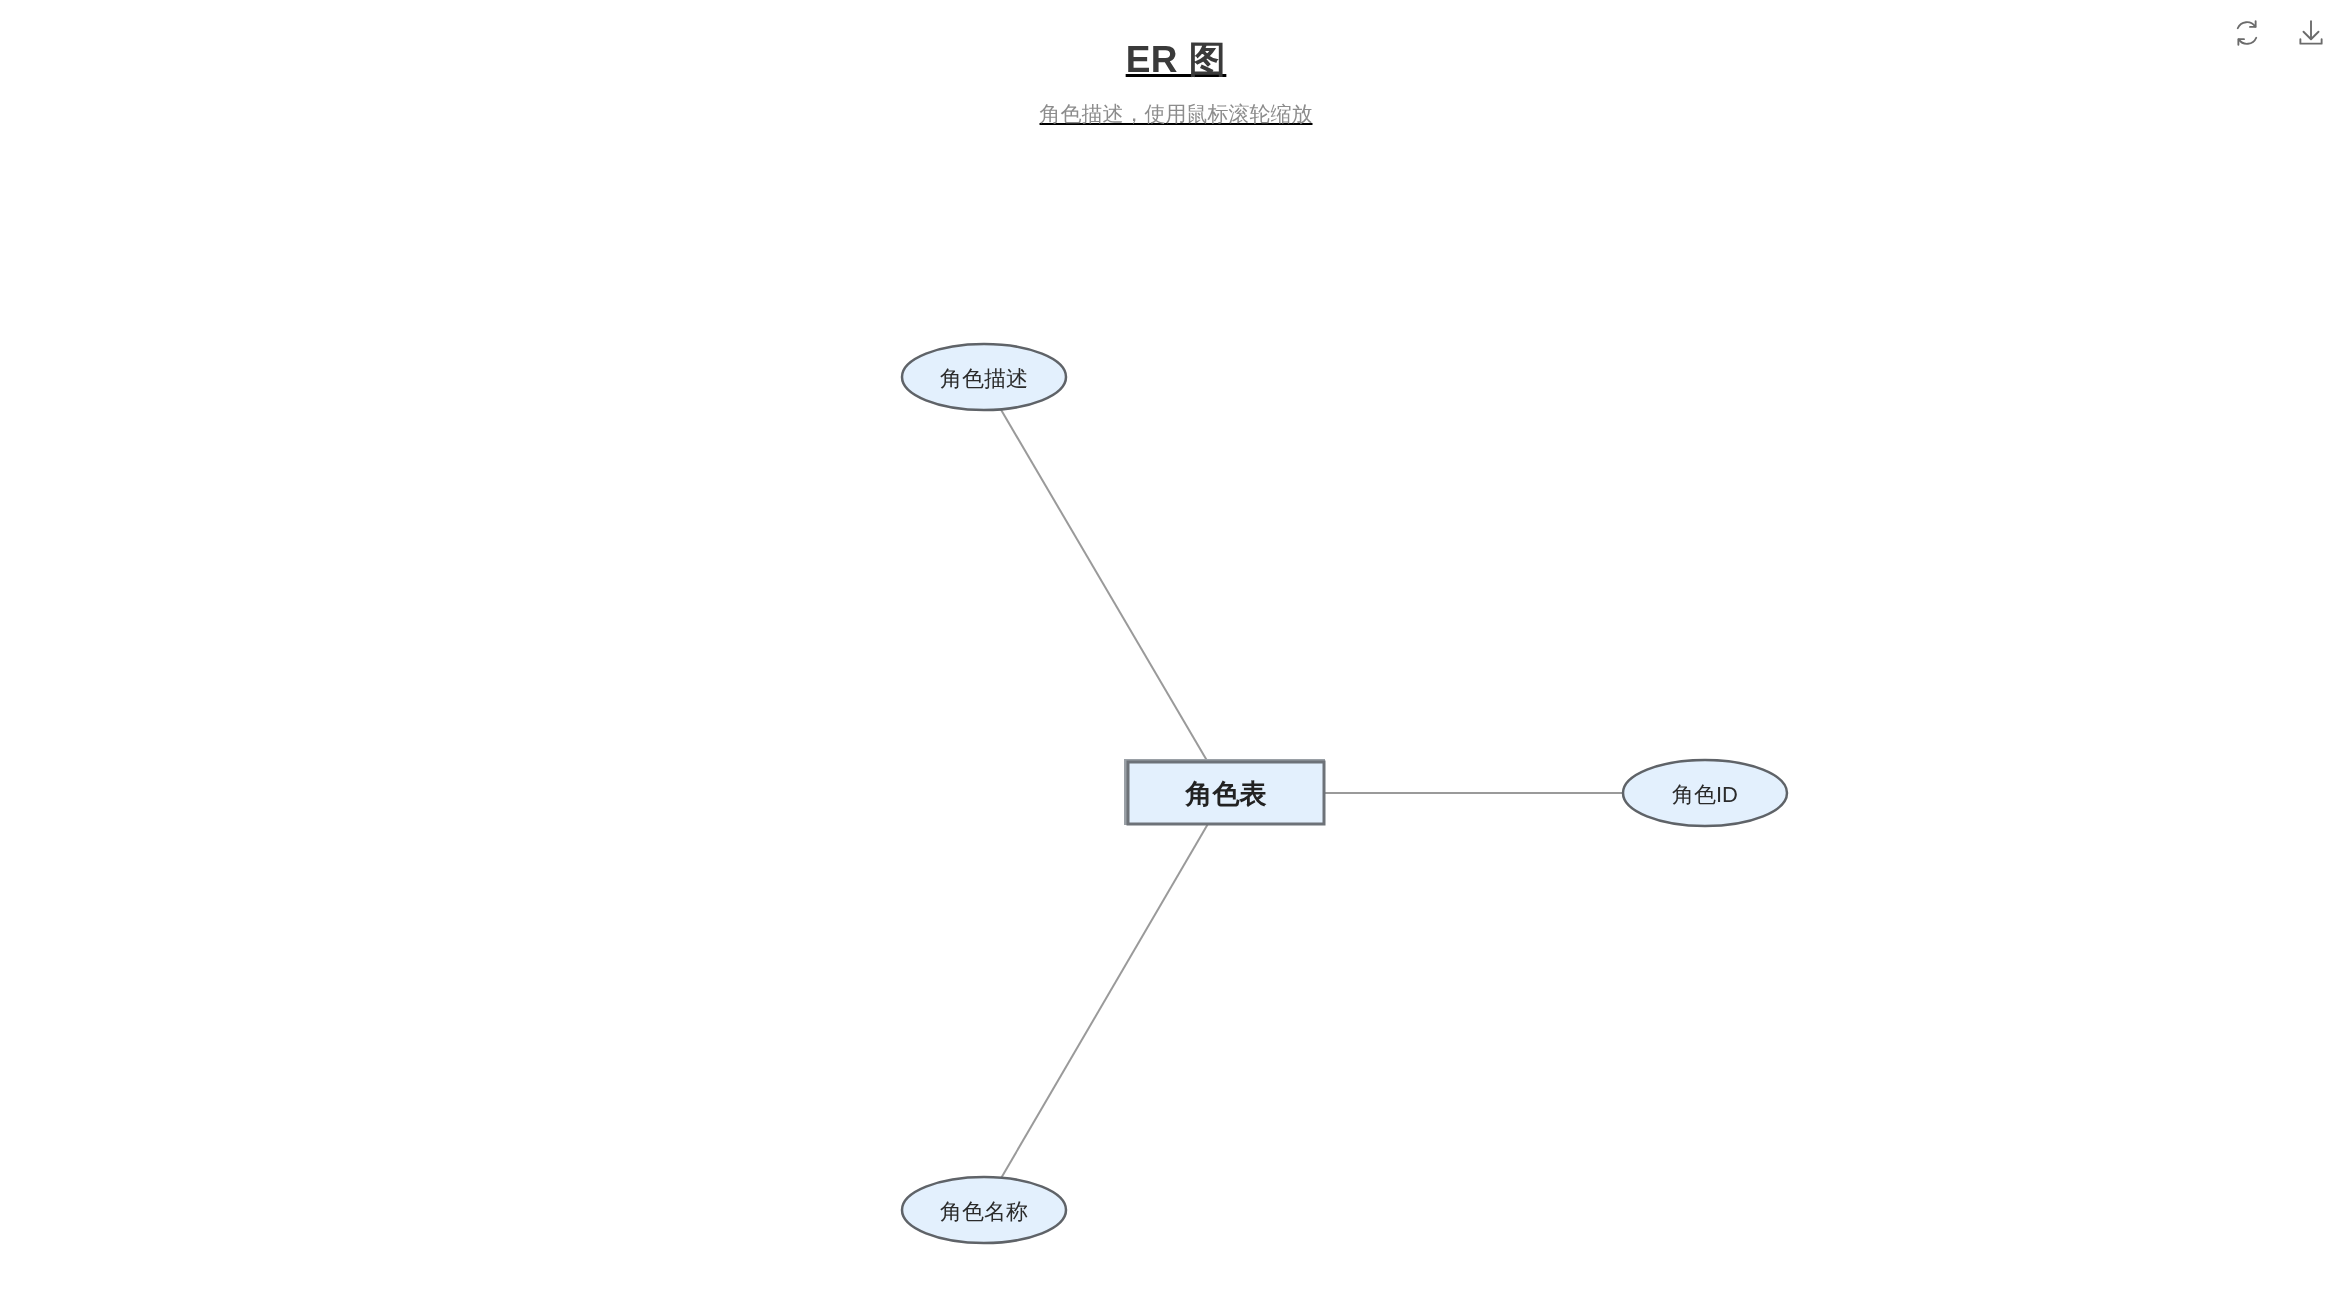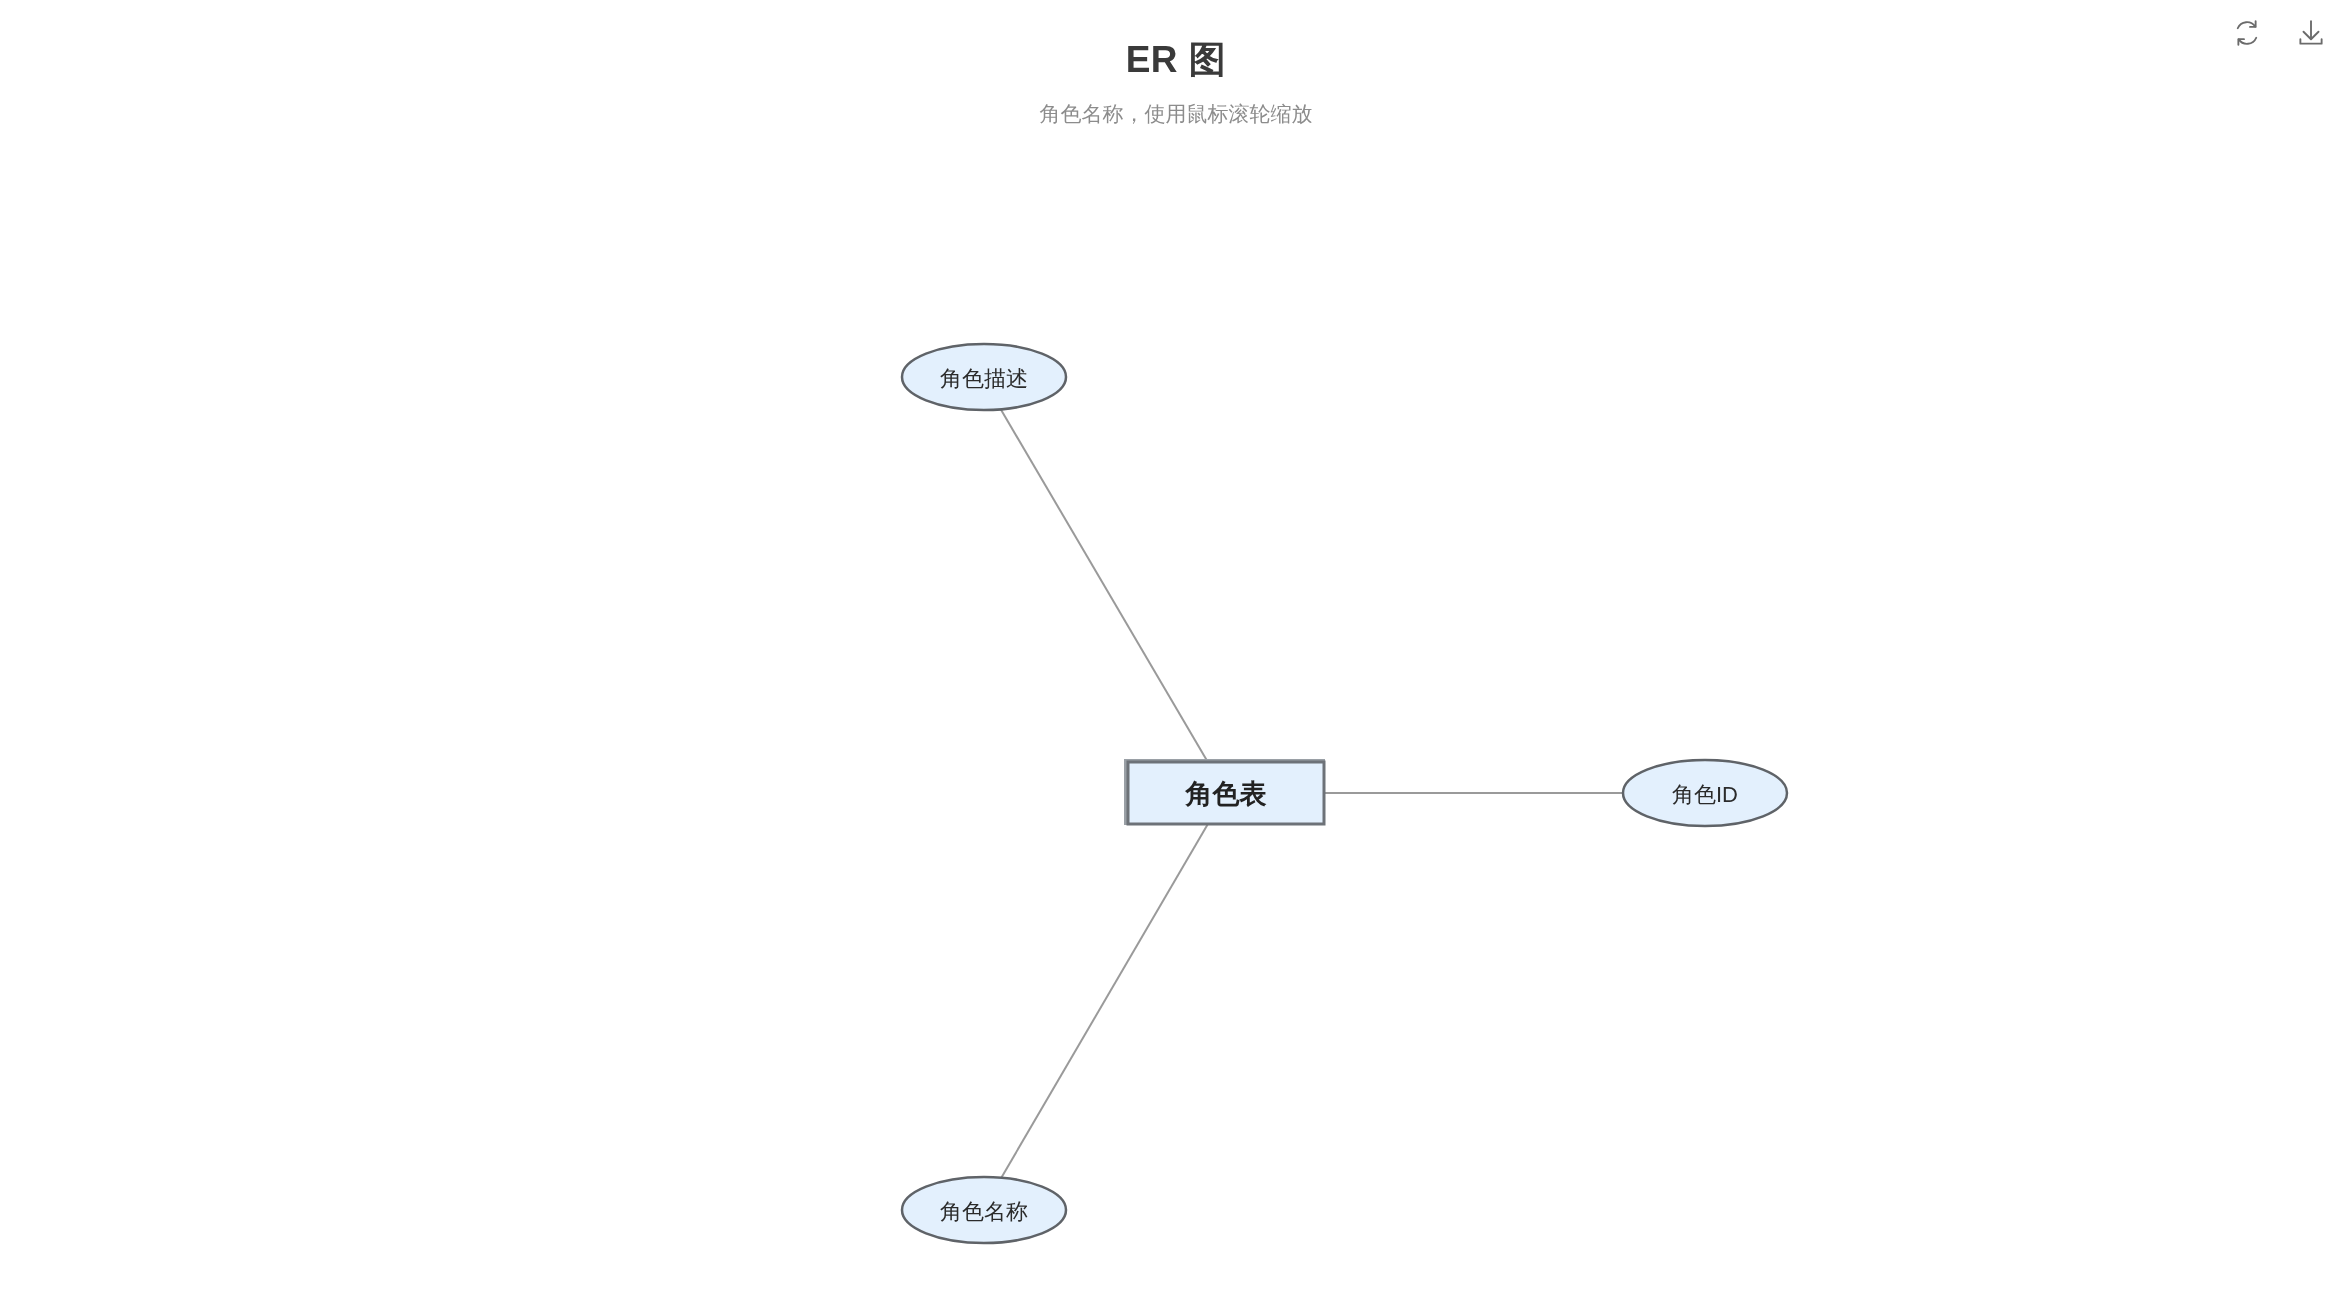--- a/index.html
+++ b/index.html
@@ -43,20 +43,21 @@
   }
 
   
   .header {
     position: absolute;
     top: 0;
     left: 0;
     width: 2352px;
     text-align: center;
     pointer-events: none;
+    text-decoration: underline;
   }
   .page-title {
     margin: 0;
     padding-top: 38px;
     font-size: 37px;
     font-weight: bold;
     color: #3a3a3a;
     letter-spacing: 0.5px;
     line-height: 1.2;
   }
@@ -137,21 +138,21 @@
         <line x1="12" y1="2.5" x2="12" y2="16.5"></line>
         <polyline points="6,11 12,17 18,11"></polyline>
         <polyline points="3.5,17 3.5,20.5 20.5,20.5 20.5,17"></polyline>
       </svg>
     </span>
   </button>
 </div>
 
 <div class="header">
   <h1 class="page-title">ER 图</h1>
-  <p class="page-subtitle">角色名称，使用鼠标滚轮缩放</p>
+  <p class="page-subtitle">角色描述，使用鼠标滚轮缩放</p>
 </div>
 
 <div class="canvas">
   <svg id="er-svg" width="2352" height="1300" viewBox="0 0 2352 1300" xmlns="http://www.w3.org/2000/svg">
     <g id="edges-layer">
         <line x1="1226" y1="793" x2="1000" y2="408" class="er-edge"></line>
         <line x1="1325" y1="793" x2="1623" y2="793" class="er-edge"></line>
         <line x1="1226" y1="793" x2="1000" y2="1180" class="er-edge"></line>
       </g>
     <g id="nodes-layer">

